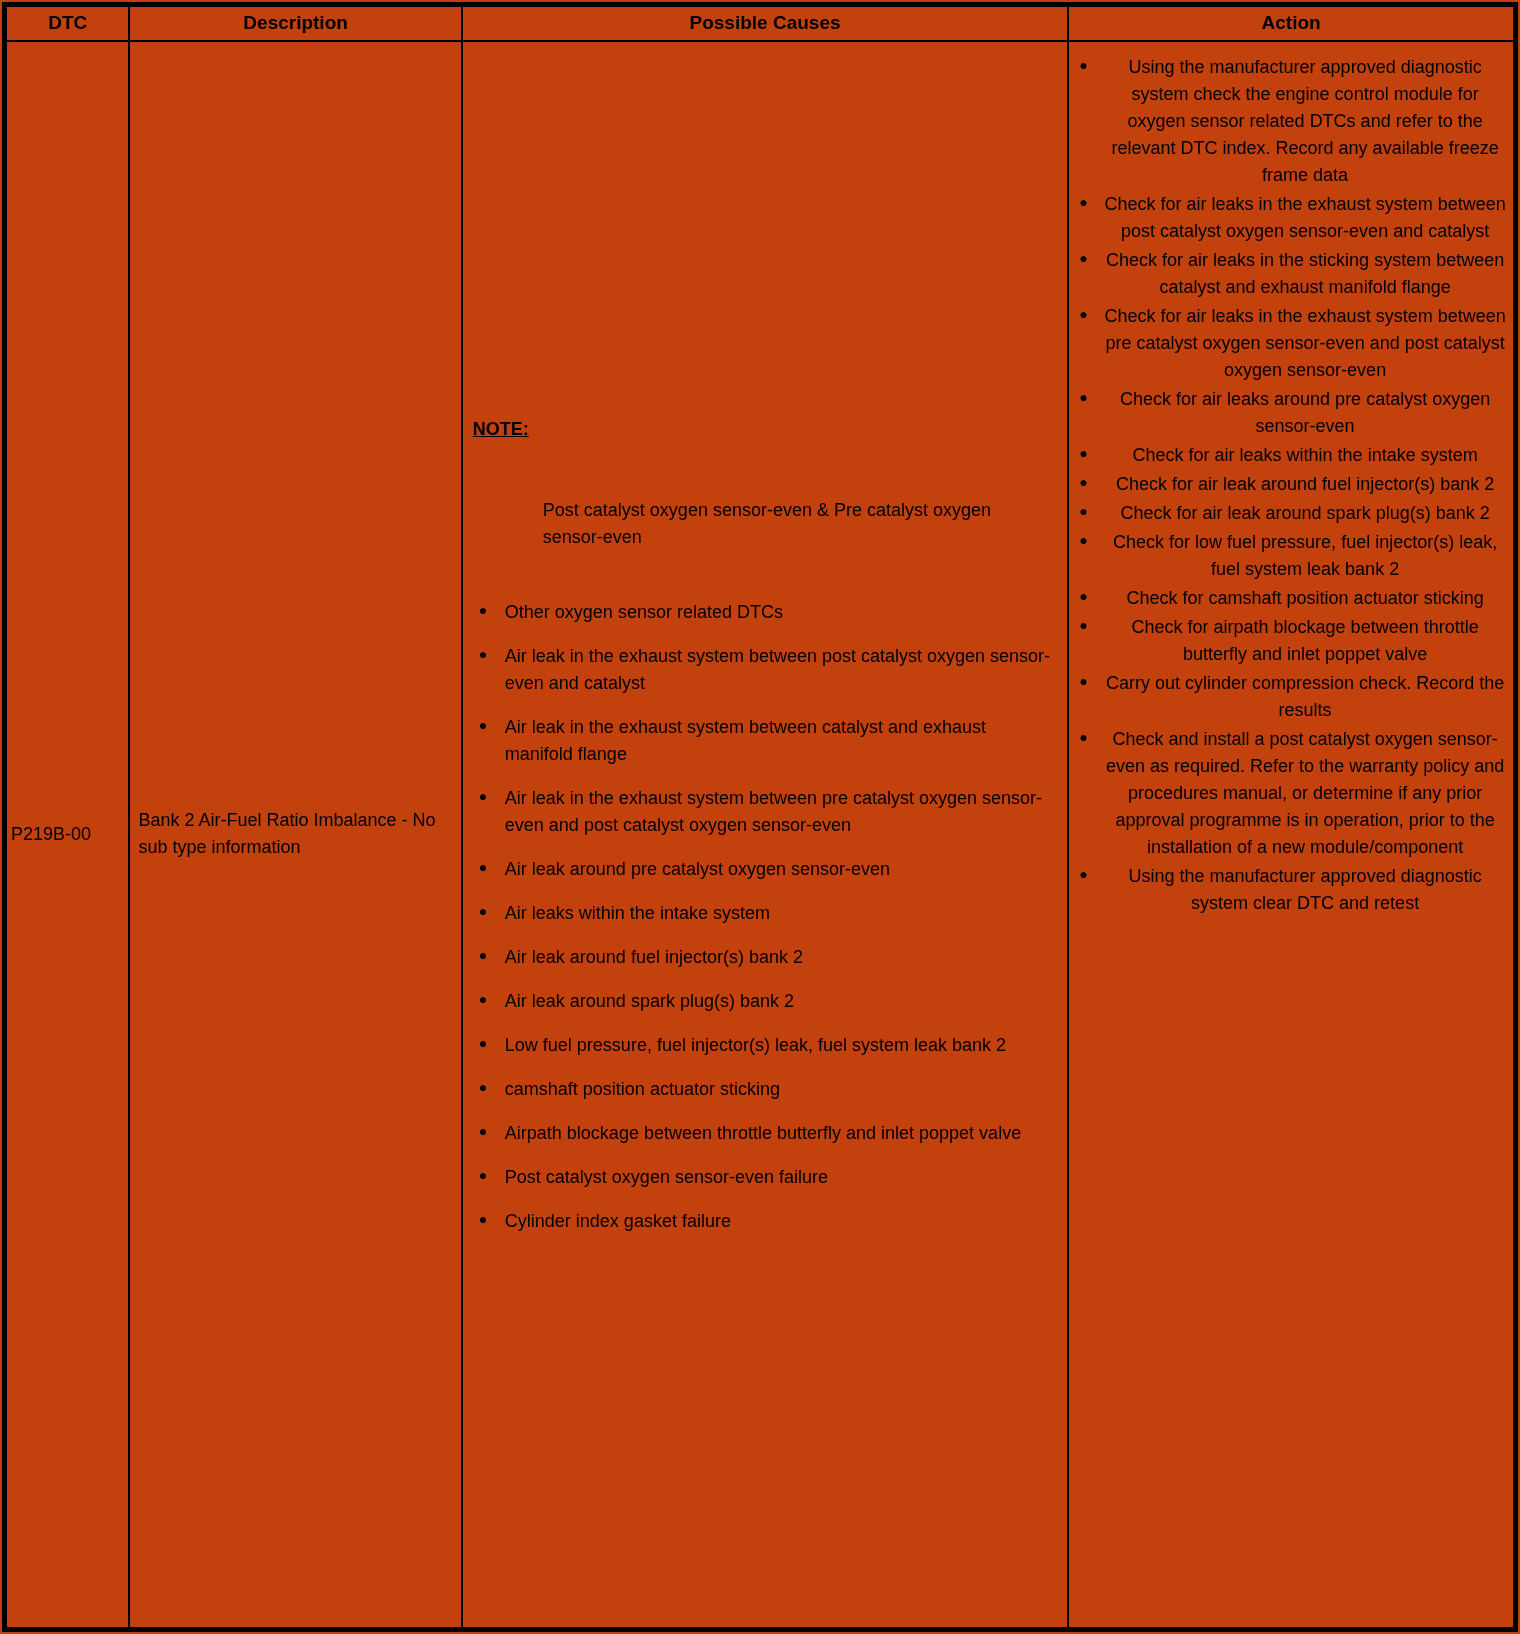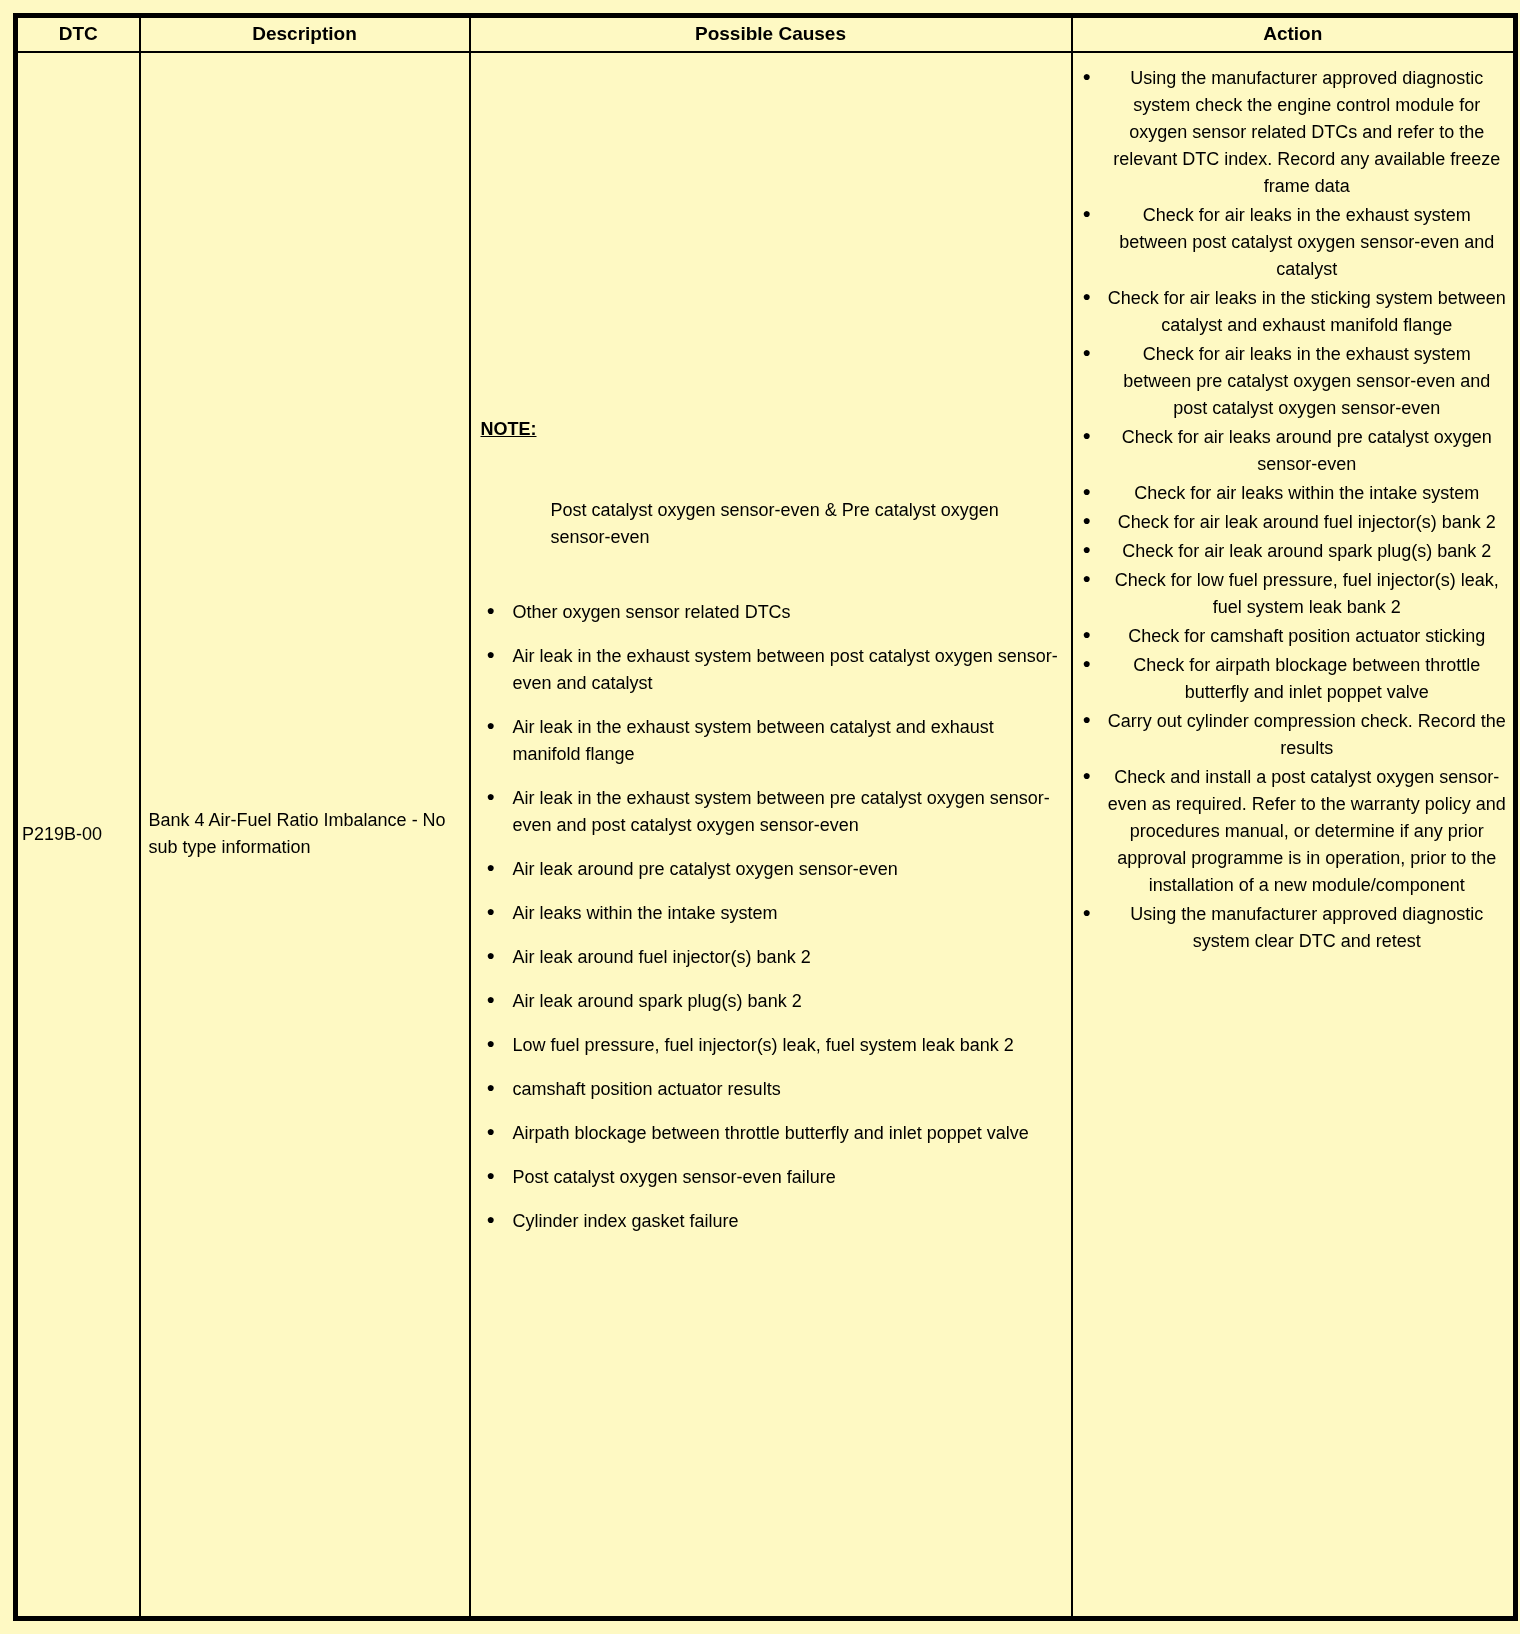--- a/index.html
+++ b/index.html
@@ -6,22 +6,22 @@
     margin: 0;
     padding: 0;
     background: #ffffff;
     color: #000000;
     font-family: "Liberation Sans", sans-serif;
   }
   .page {
     width: 1520px;
     height: 1634px;
     box-sizing: border-box;
-    padding: 13px;
-    background: #fef9c3;
+    padding: 2px;
+    background: #c2410c;
   }
   table.dtc-table {
     border-collapse: collapse;
     table-layout: fixed;
     width: 100%;
     height: 100%;
     border: 5px solid #000;
   }
   th, td {
     border: 2px solid #000;
@@ -108,21 +108,21 @@
         <th>Possible Causes</th>
         <th>Action</th>
       </tr>
     </thead>
     <tbody>
       <tr>
         <td class="cell-dtc">
           <span>P219B-00</span>
         </td>
         <td class="cell-desc">
-          <span>Bank 4 Air-Fuel Ratio Imbalance - No sub type information</span>
+          <span>Bank 2 Air-Fuel Ratio Imbalance - No sub type information</span>
         </td>
         <td class="cell-causes">
           <div class="note-label">NOTE:</div>
           <div class="note-text">Post catalyst oxygen sensor-even &amp; Pre catalyst oxygen sensor-even</div>
           <ul class="bullet-list">
 
               <li><span>Other oxygen sensor related DTCs</span></li>
 
               <li><span>Air leak in the exhaust system between post catalyst oxygen sensor-even and catalyst</span></li>
 
@@ -133,21 +133,21 @@
               <li><span>Air leak around pre catalyst oxygen sensor-even</span></li>
 
               <li><span>Air leaks within the intake system</span></li>
 
               <li><span>Air leak around fuel injector(s) bank 2</span></li>
 
               <li><span>Air leak around spark plug(s) bank 2</span></li>
 
               <li><span>Low fuel pressure, fuel injector(s) leak, fuel system leak bank 2</span></li>
 
-              <li><span>camshaft position actuator results</span></li>
+              <li><span>camshaft position actuator sticking</span></li>
 
               <li><span>Airpath blockage between throttle butterfly and inlet poppet valve</span></li>
 
               <li><span>Post catalyst oxygen sensor-even failure</span></li>
 
               <li><span>Cylinder index gasket failure</span></li>
             </ul>
         </td>
         <td class="cell-action">
           <ul class="bullet-list">

